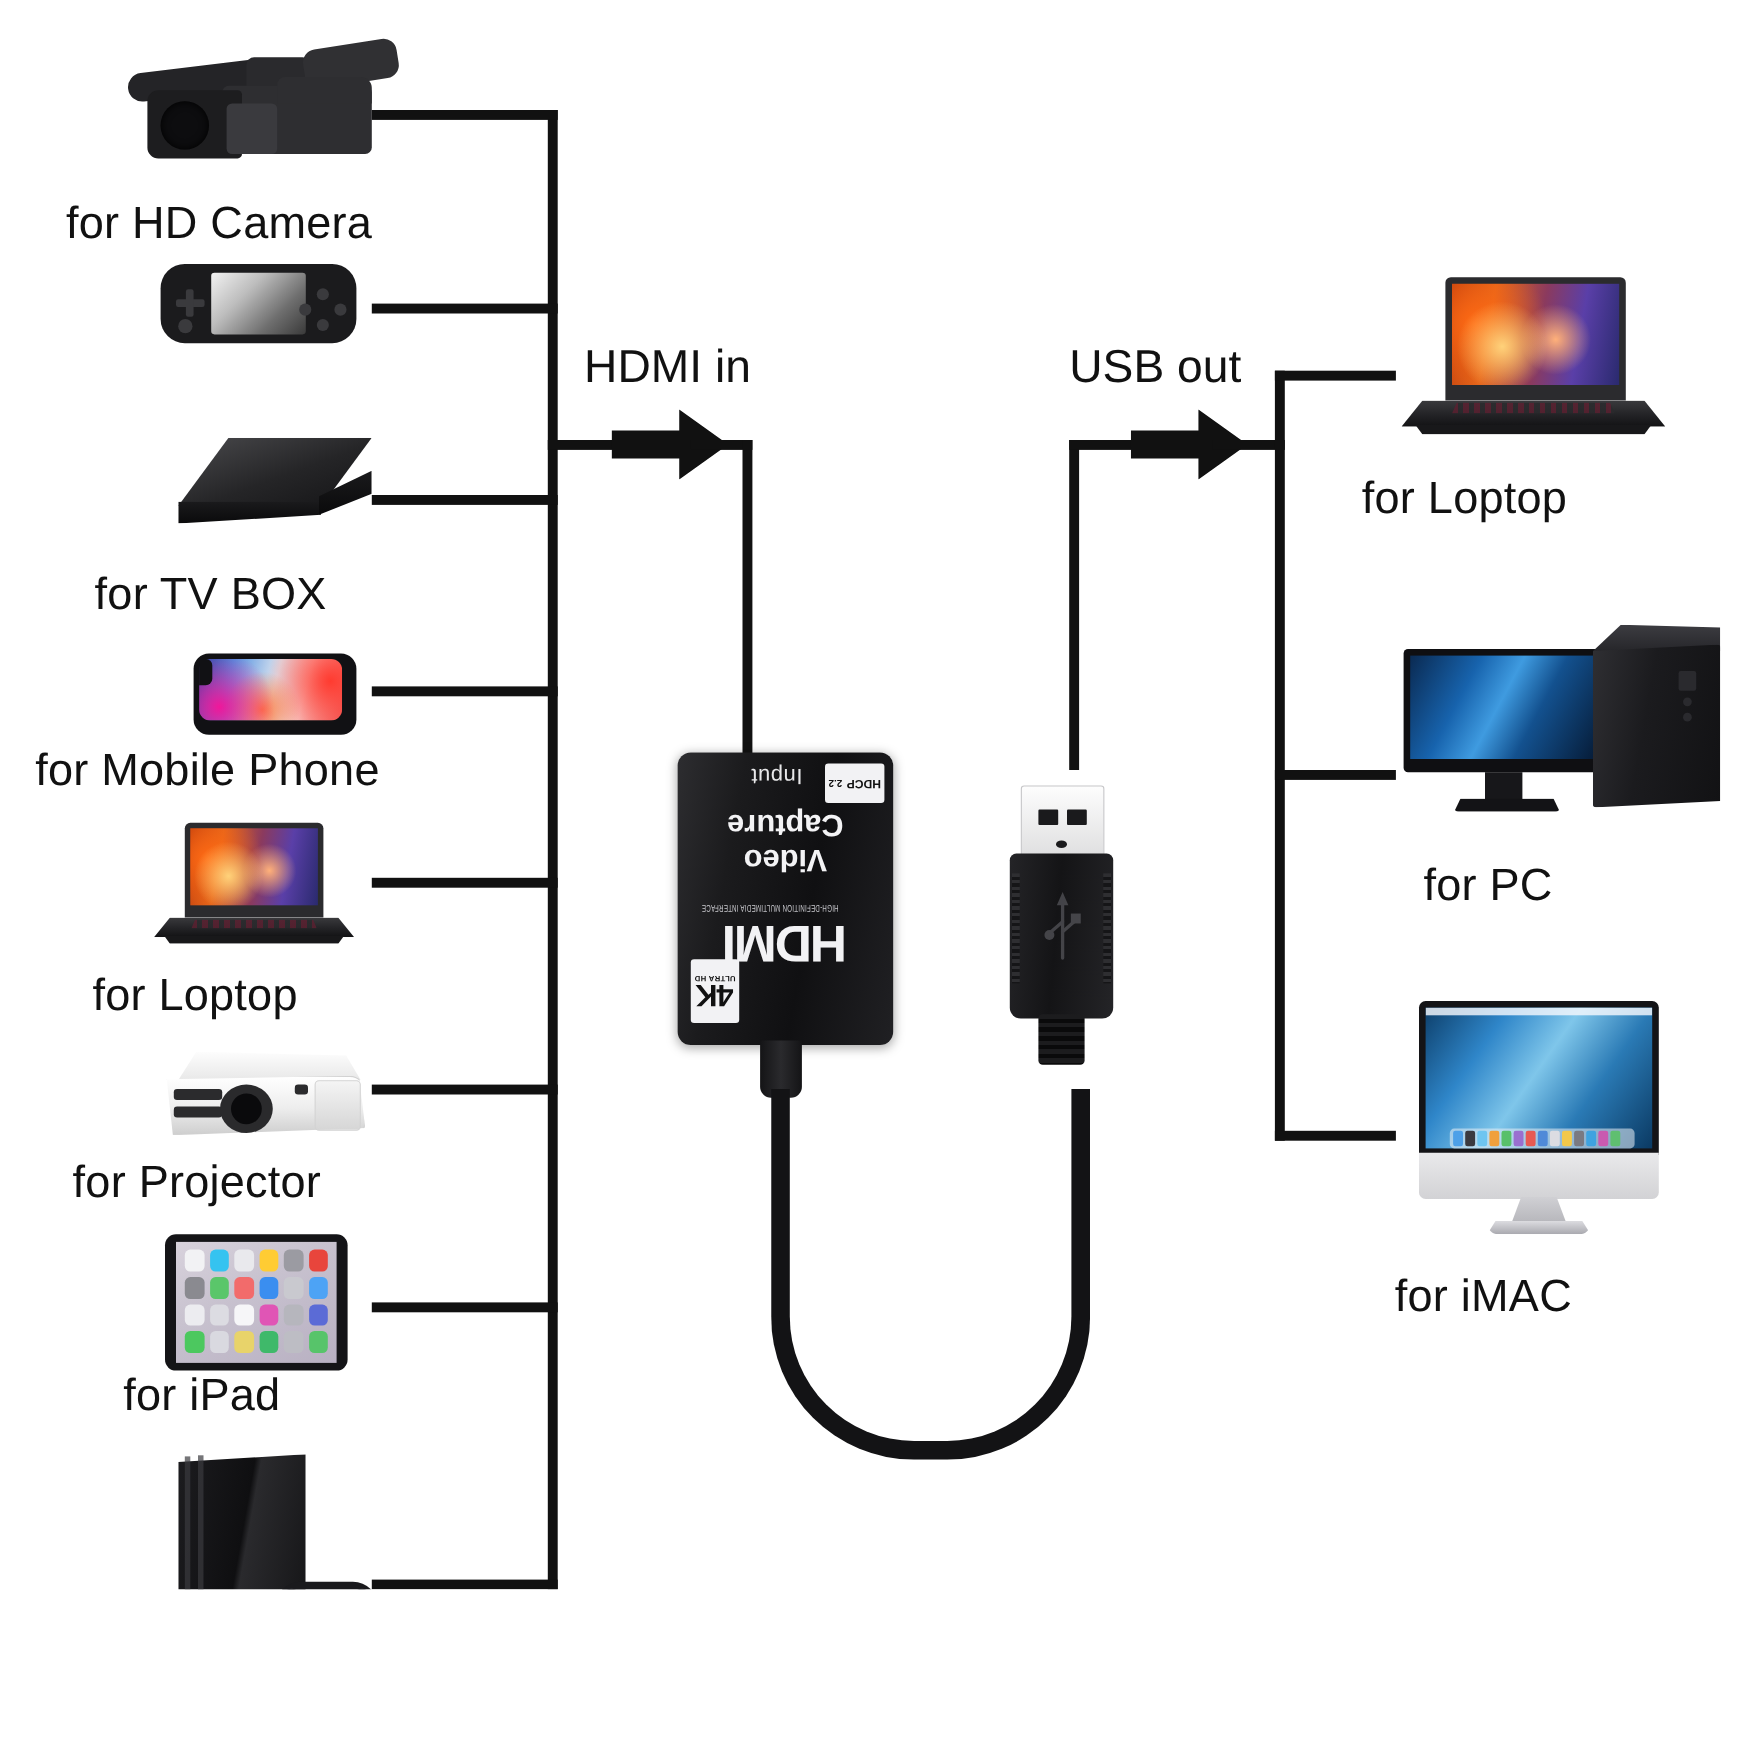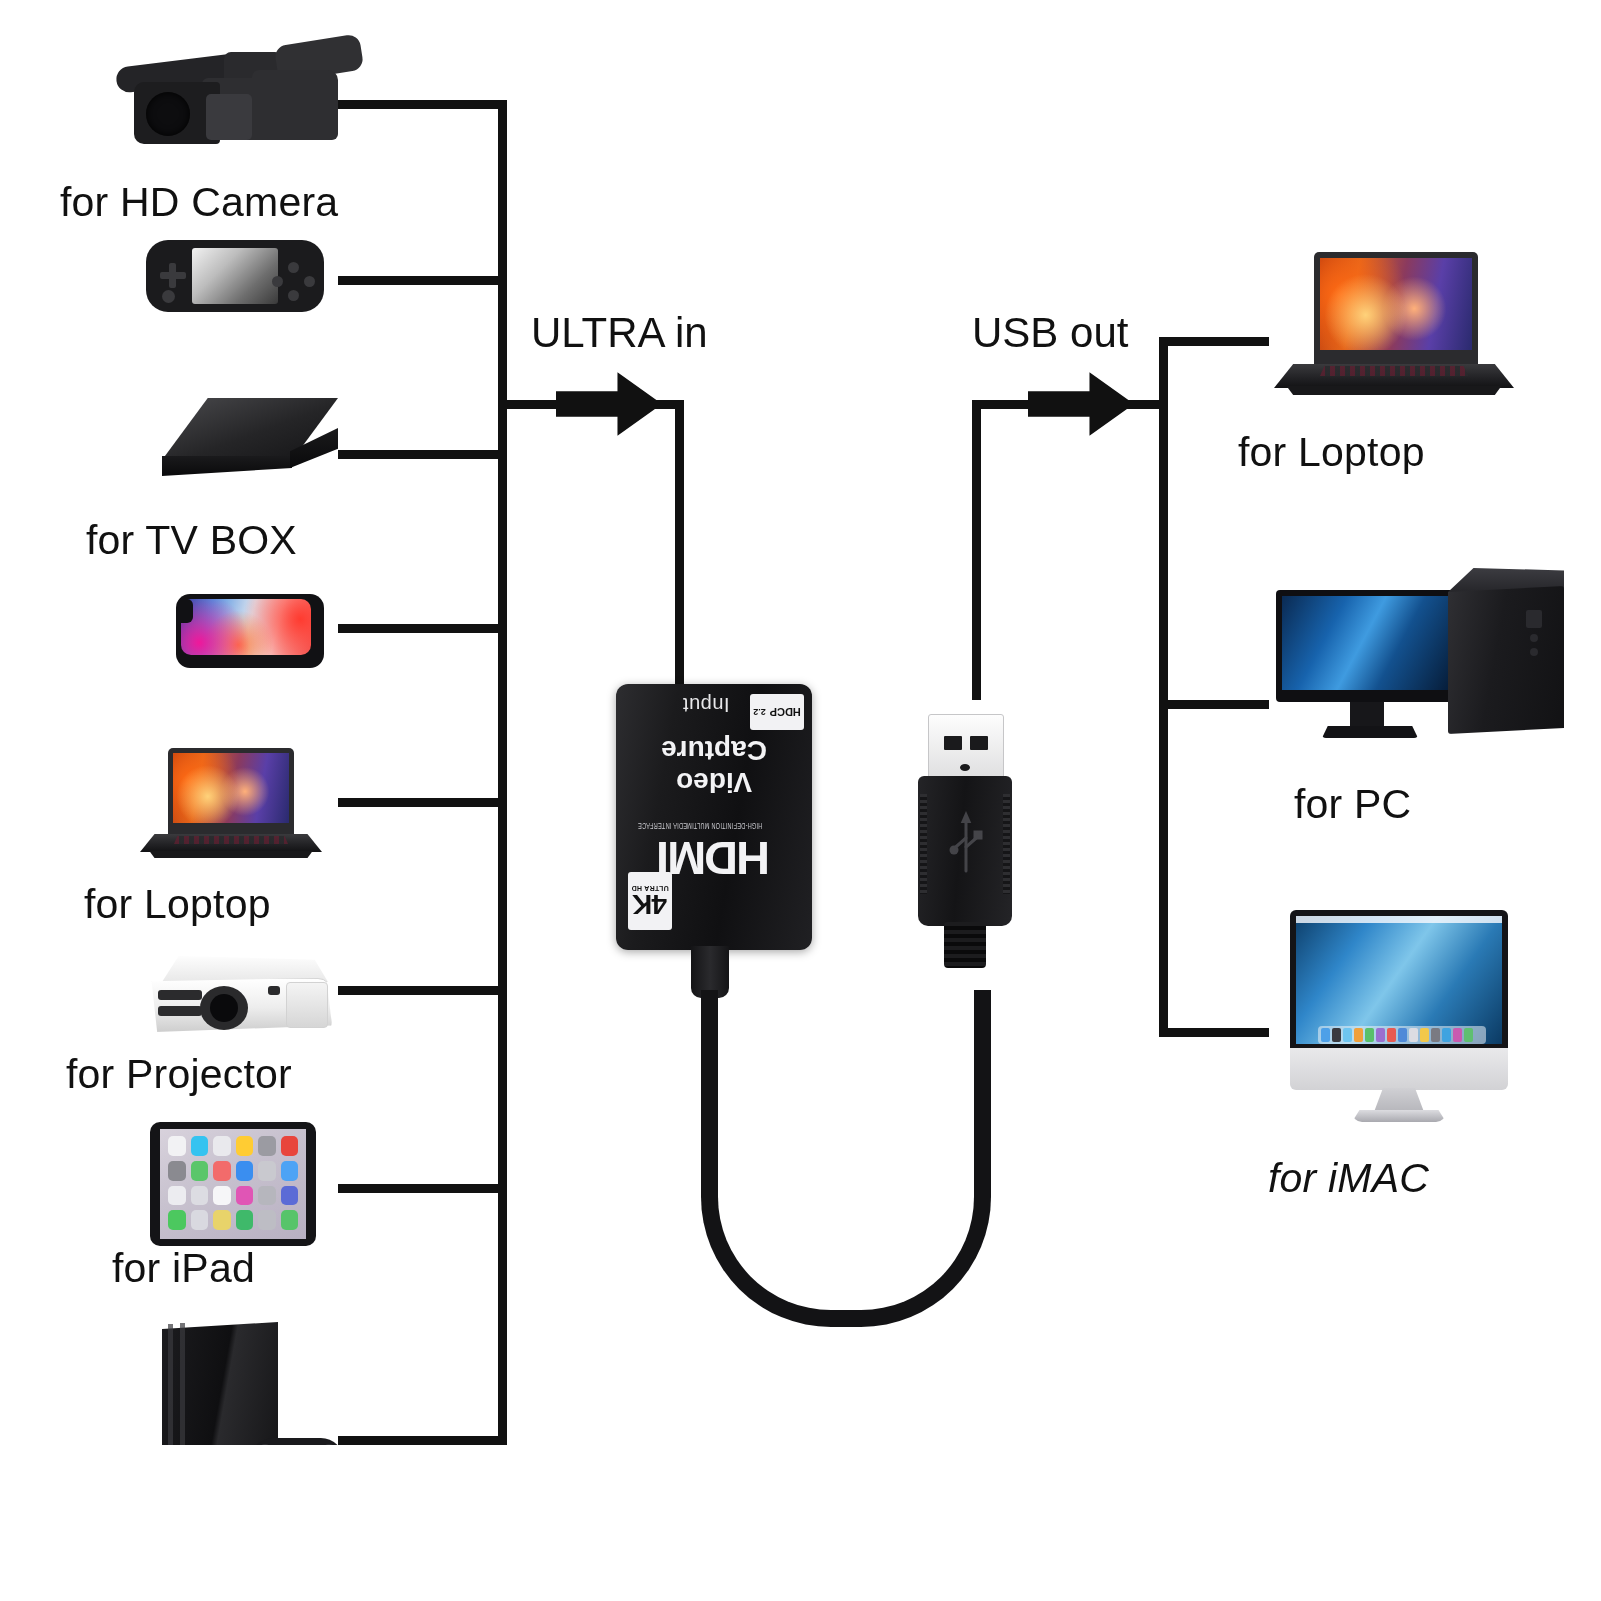--- a/index.html
+++ b/index.html
@@ -379,20 +379,21 @@
     <div class="tvbox-side" style="left:146px;top:30px; width:48px;  height:40px;
          clip-path: polygon(0% 58%, 100% 0%, 100% 52%, 0% 100%);"></div>
   </div>
   <div class="dev-label" style="left:58px; top:520px;">for  TV BOX</div>
 
   <div class="art" style="left:148px; top:594px; width:140px; height:66px;">
     <div class="phone-frame" style="left:0; top:0; width:140px; height:66px;"></div>
     <div class="phone-screen" style="left:5px; top:5px; width:130px; height:56px;"></div>
     <div class="phone-notch" style="left:5px; top:5px; width:12px; height:24px; border-radius:0 6px 6px 0;"></div>
   </div>
+  <div class="dev-label" style="left:4px; top:680px;">for Mobile Phone</div>
 
   <div class="art" style="left:104px; top:748px; width:198px; height:116px;">
     <div class="lap-lid" style="left:36px; top:0;   width:126px; height:86px;"></div>
     <div class="lap-screen" style="left:41px; top:5px; width:116px; height:70px;"></div>
     <div class="lap-base" style="left:8px;  top:86px; width:182px; height:18px;
          clip-path: polygon(8% 0%, 92% 0%, 100% 100%, 0% 100%);"></div>
     <div class="lap-kb" style="left:42px; top:88px; width:114px; height:8px;
          clip-path: polygon(3% 0%, 97% 0%, 100% 100%, 0% 100%);"></div>
     <div class="lap-foot" style="left:14px; top:103px; width:170px; height:7px;
          clip-path: polygon(2% 0%, 98% 0%, 95% 100%, 5% 100%);"></div>
@@ -467,21 +468,21 @@
   <div class="line-h" style="left:310px; top:1436px; width:169px;"></div>
 
   <div class="line-h" style="left:310px; top:100px; width:169px;"></div>
   <div class="line-h" style="left:310px; top:276px; width:169px;"></div>
   <div class="line-h" style="left:310px; top:450px; width:169px;"></div>
   <div class="line-h" style="left:310px; top:624px; width:169px;"></div>
   <div class="line-h" style="left:310px; top:798px; width:169px;"></div>
   <div class="line-h" style="left:310px; top:986px; width:169px;"></div>
   <div class="line-h" style="left:310px; top:1184px; width:169px;"></div>
 
-  <div class="flow-label" style="left:503px; top:312px;">ULTRA in</div>
+  <div class="flow-label" style="left:503px; top:312px;">HDMI in</div>
 
   <div class="line-h" style="left:470px; top:400px; width:70px;"></div>
 
   <svg class="arrow" viewBox="0 0 100 60" style="left:528px; top:372px; width:106px; height:64px;">
     <polygon points="0,18 58,18 58,0 100,30 58,60 58,42 0,42" fill="#111111"></polygon>
   </svg>
 
   <div class="line-h" style="left:600px; top:400px; width:56px;"></div>
   <div class="line-v" style="left:647px; top:400px; height:290px;"></div>
 
@@ -599,15 +600,15 @@
         <i style="background:#3fa3e0;"></i>
       <i style="background:#c95ab0;"></i>
         <i style="background:#5fbf70;"></i>
     </div>
     <div class="mac-chin" style="left:0;   top:138px; width:218px; height:42px;"></div>
     <div class="mac-neck" style="left:84px;top:178px; width:50px;  height:24px;
          clip-path: polygon(18% 0%, 82% 0%, 100% 100%, 0% 100%);"></div>
     <div class="mac-base" style="left:62px;top:200px; width:94px;  height:12px;
          clip-path: polygon(8% 0%, 92% 0%, 100% 100%, 0% 100%);"></div>
   </div>
-  <div class="dev-label" style="left:1240px; top:1158px;font-style:italic;">for  iMAC</div>
+  <div class="dev-label" style="left:1240px; top:1158px;">for  iMAC</div>
 
 </div>
 
 </body></html>

